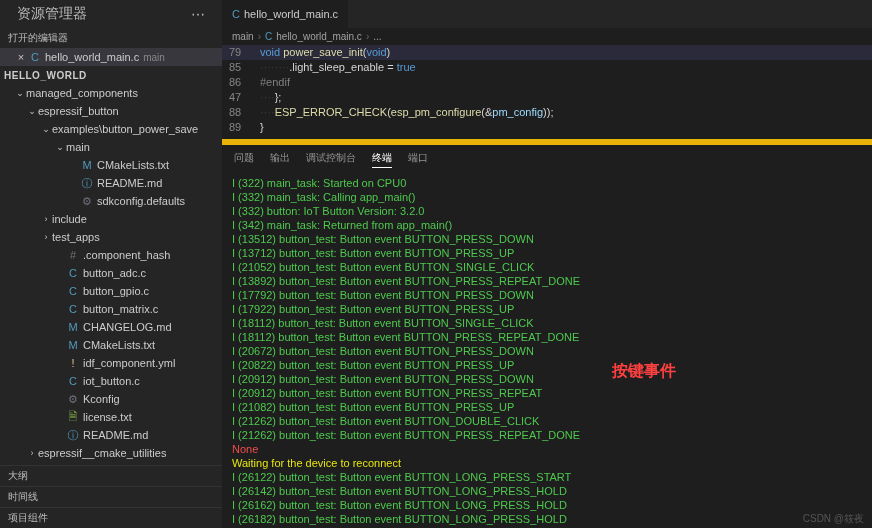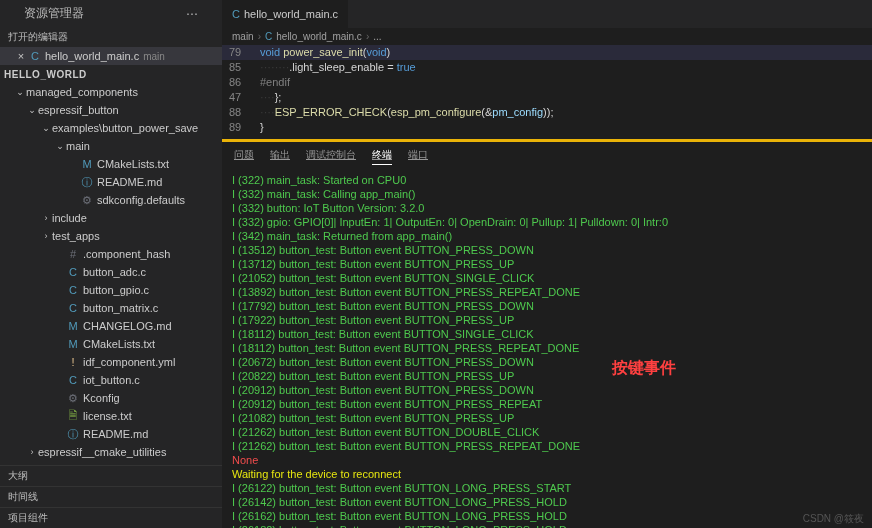--- a/index.html
+++ b/index.html
@@ -1,18 +1,18 @@
 <!DOCTYPE html>
 <html><head>
 <meta charset="utf-8">
 <style>
 * { margin:0; padding:0; box-sizing:border-box; font-family:"Segoe UI",Arial,sans-serif; }
 body { width:872px; height:528px; background:#1e1e1e; color:#cccccc; font-size:11px; display:flex; overflow:hidden; }
 .sidebar { width:222px; background:#252526; display:flex; flex-direction:column; overflow:hidden; }
-.sidebar-header { display:flex; align-items:center; justify-content:space-between; padding:5px 24px; font-size:12px; color:#bbbbbb; }
+.sidebar-header { display:flex; align-items:center; justify-content:space-between; padding:5px 17px; font-size:14px; color:#bbbbbb; }
 .sidebar-header .dots { cursor:pointer; color:#bbbbbb; }
 .section-title { padding:3px 8px; font-size:10px; color:#bbbbbb; }
 .tree { flex:1; overflow-y:auto; font-size:11px; }
 .tree-row { display:flex; align-items:center; height:18px; padding-left:6px; white-space:nowrap; cursor:pointer; }
 .tree-row.active { background:#37373d; }
 .tree-row .chev { width:12px; display:inline-block; text-align:center; color:#c5c5c5; font-size:9px; }
 .tree-row .icon { width:14px; display:inline-block; text-align:center; margin-right:3px; }
 .folder-name { color:#cccccc; font-weight:700; text-transform:uppercase; font-size:10px; letter-spacing:0.5px; }
 .i0{padding-left:4px}.i1{padding-left:14px}.i2{padding-left:26px}.i3{padding-left:40px}.i4{padding-left:54px}.i5{padding-left:68px}
 .close-x { width:14px; text-align:center; color:#c5c5c5; cursor:pointer; }
@@ -23,21 +23,21 @@
 .tabs { display:flex; background:#252526; height:28px; align-items:stretch; }
 .tab { display:flex; align-items:center; padding:0 10px; background:#1e1e1e; border-right:1px solid #252526; font-size:11px; gap:4px; cursor:pointer; }
 .breadcrumb { display:flex; align-items:center; padding:3px 10px; font-size:10px; color:#a0a0a0; gap:4px; }
 .breadcrumb .sep { color:#666; }
 .editor { font-family:Consolas,monospace; font-size:11px; padding:0 0 4px 0; line-height:15px; }
 .editor-line { display:flex; }
 .gutter { width:38px; text-align:center; padding-right:12px; color:#858585; user-select:none; }
 .code { white-space:pre; }
 .hl-line { background:#2a2a3a; }
 .kw{color:#569cd6}.fn{color:#dcdcaa}.pp{color:#808080}.sym{color:#d4d4d4}.var{color:#9cdcfe}.ws{color:#3b3b3b}
-.panel-tabs { display:flex; gap:16px; padding:4px 12px; font-size:10px; color:#969696; border-top:3px solid #eab308;text-decoration:underline; }
+.panel-tabs { display:flex; gap:16px; padding:4px 12px; font-size:10px; color:#969696; border-top:6px solid #eab308; }
 .panel-tabs span { cursor:pointer; padding:2px 0;}
 .panel-tabs span.active { color:#fff; border-bottom:1px solid #fff; }
 .terminal { flex:1; font-family:Consolas,monospace; font-size:11px; line-height:14px; padding:4px 10px; overflow:hidden; position:relative; }
 .t-green{color:#4ec94e}.t-red{color:#f14c4c}.t-yellow{color:#e5e510}
 .annotation { position:absolute; color:#ff4040; font-size:16px; font-weight:bold; font-family:Liberation Sans, sans-serif; }
 .watermark { position:absolute; bottom:2px; right:8px; color:#555; font-size:10px; }
 ::-webkit-scrollbar{width:10px}::-webkit-scrollbar-thumb{background:#424242}::-webkit-scrollbar-track{background:transparent}
 </style>
 </head>
 <body>
@@ -214,21 +214,20 @@
       <span>问题</span>
       <span>输出</span>
       <span>调试控制台</span>
       <span class="active">终端</span>
       <span>端口</span>
     </div>
   <div class="terminal" id="terminal">
       <div class="t-green">I (322) main_task: Started on CPU0</div>
       <div class="t-green">I (332) main_task: Calling app_main()</div>
       <div class="t-green">I (332) button: IoT Button Version: 3.2.0</div>
-      <div class="t-green">I (332) gpio: GPIO[0]| InputEn: 1| OutputEn: 0| OpenDrain: 0| Pullup: 1| Pulldown: 0| Intr:0</div>
       <div class="t-green">I (342) main_task: Returned from app_main()</div>
       <div class="t-green">I (13512) button_test: Button event BUTTON_PRESS_DOWN</div>
       <div class="t-green">I (13712) button_test: Button event BUTTON_PRESS_UP</div>
       <div class="t-green">I (21052) button_test: Button event BUTTON_SINGLE_CLICK</div>
       <div class="t-green">I (13892) button_test: Button event BUTTON_PRESS_REPEAT_DONE</div>
       <div class="t-green">I (17792) button_test: Button event BUTTON_PRESS_DOWN</div>
       <div class="t-green">I (17922) button_test: Button event BUTTON_PRESS_UP</div>
       <div class="t-green">I (18112) button_test: Button event BUTTON_SINGLE_CLICK</div>
       <div class="t-green">I (18112) button_test: Button event BUTTON_PRESS_REPEAT_DONE</div>
       <div class="t-green">I (20672) button_test: Button event BUTTON_PRESS_DOWN</div>

